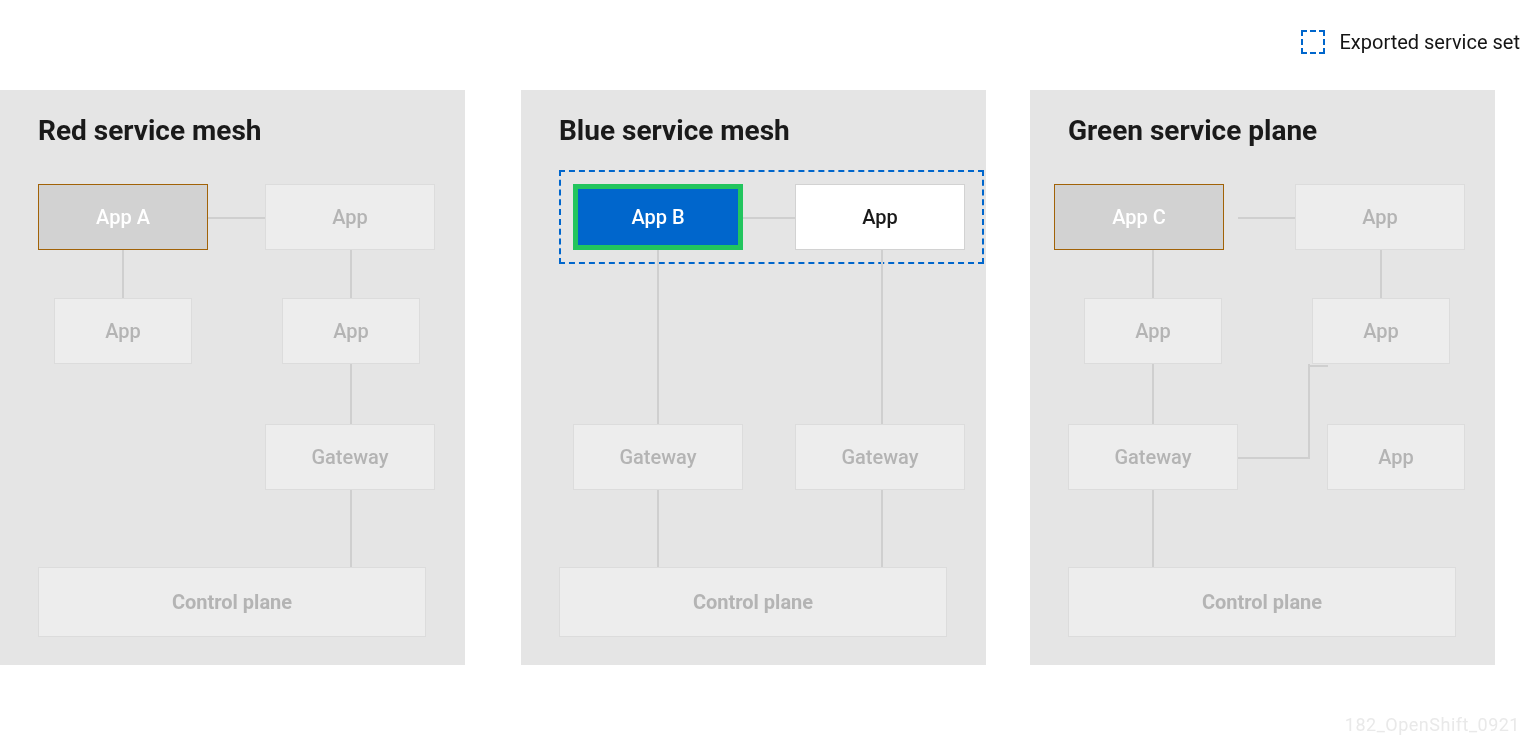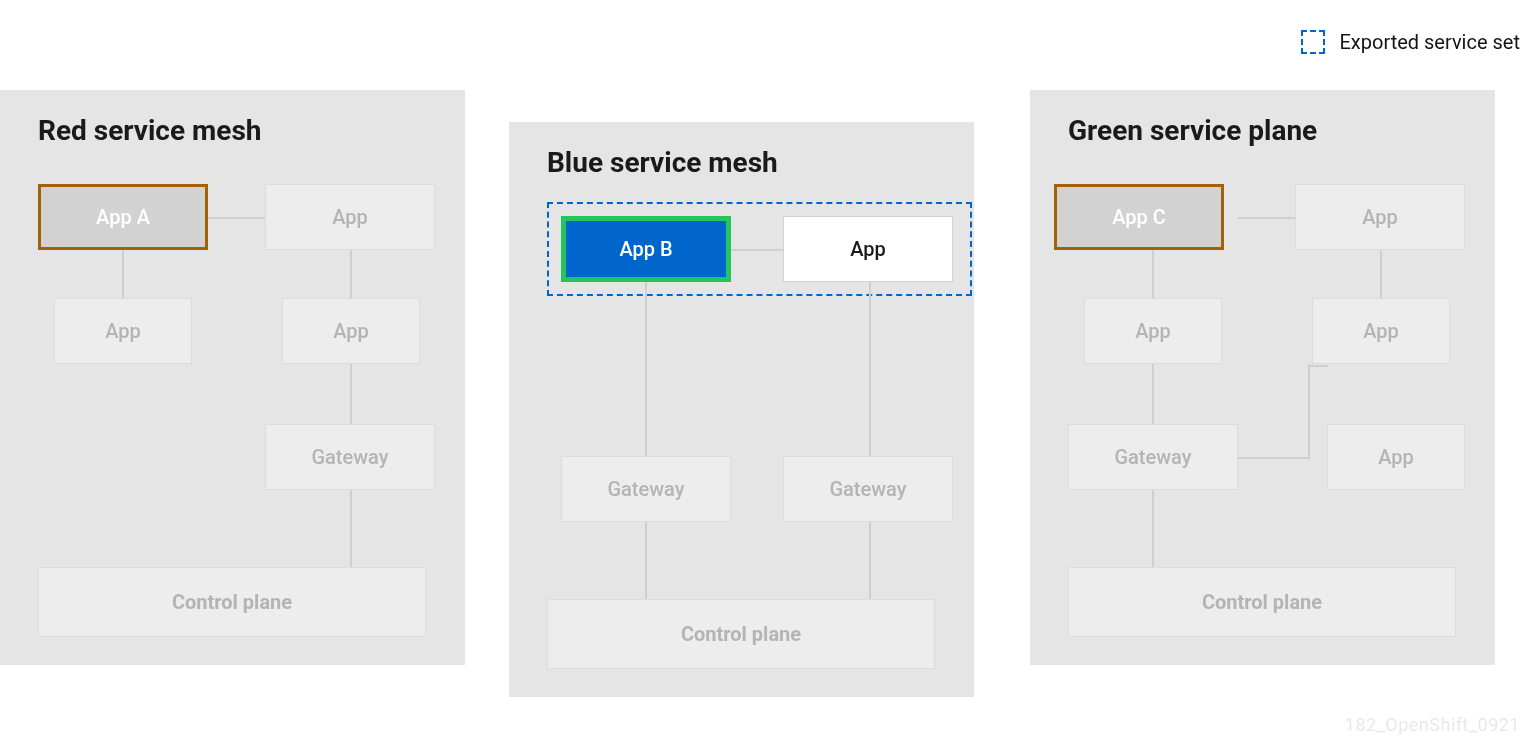--- a/index.html
+++ b/index.html
@@ -36,21 +36,21 @@
   }
 
   .mesh-panel {
     position: absolute;
     top: 90px;
     width: 465px;
     height: 575px;
     background: #e5e5e5;
   }
   .mesh-red   { left: 0px; }
-  .mesh-blue  { left: 509px; margin-top: 32px; }
+  .mesh-blue  { left: 521px; }
   .mesh-green { left: 1030px; }
 
   .mesh-title {
     position: absolute;
     top: 24px;
     left: 38px;
     font-size: 28px;
     font-weight: 700;
     color: #1a1a1a;
   }
@@ -66,21 +66,21 @@
     font-weight: 500;
   }
   
   .node.dimmed {
     background: #ededed;
     border: 1px solid #dcdcdc;
     color: #b4b4b4;
   }
   .node.dimmed-strong {
     background: #d2d2d2;
-    border: 3px solid #a16207;
+    border: 1px solid #a16207;
     color: #ffffff;
   }
   .node.active-primary {
     background: #0066cc;
     border: 5px solid #22c55e;
     color: #ffffff;
   }
   .node.active-secondary {
     background: #ffffff;
     border: 1px solid #d2d2d2;

